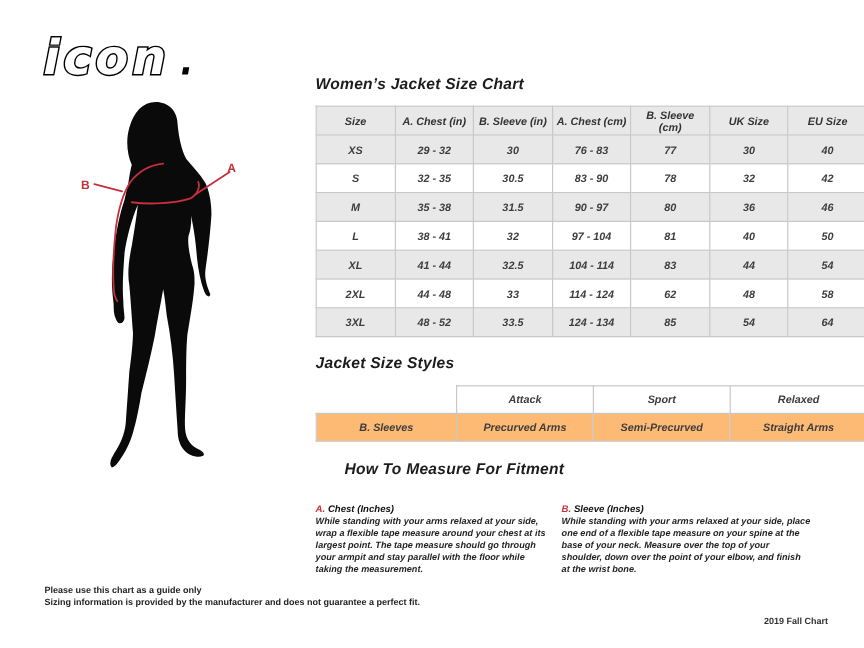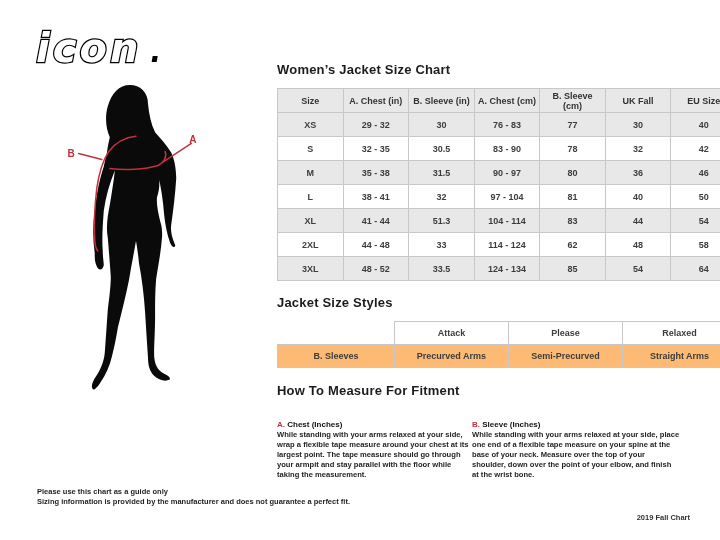--- a/index.html
+++ b/index.html
@@ -9,47 +9,47 @@
     background: #ffffff;
     font-family: "Liberation Sans", sans-serif;
     color: #222;
     overflow: hidden;
   }
   
   .logo { position:absolute; left:34px; top:26px; width:150px; height:44px; }
   
   .figure { position:absolute; left:58px; top:80px; width:164px; height:322px; }
   
-  .right-col { position:absolute; left:277px; top:62px; width:420px; }
+  .right-col { position:absolute; left:263px; top:62px; width:420px;font-style:italic; }
   .section-title {
     font-size:13px; font-weight:bold; color:#1c1c1c; letter-spacing:.2px;
     margin:0 0 11px 0;
   }
   .section-title.styles { margin-top:14px; }
-  .section-title.measure { margin-top:15px; margin-bottom:6px; }
+  .section-title.measure { margin-top:15px; margin-bottom:6px;margin-left:24px; }
   
   table { border-collapse: collapse; width:460px; table-layout: fixed; }
   .size-table th, .size-table td,
   .styles-table th, .styles-table td {
     border:1px solid #c8c8c8;
     font-size:9px; font-weight:bold; color:#3d3d3d;
     text-align:center; vertical-align:middle;
     height:24px; padding:0 2px;
   }
   .size-table thead th { background:#e8e8e8; color:#333; }
   .size-table tbody tr:nth-child(odd) td { background:#e8e8e8; }
   .size-table tbody tr:nth-child(even) td { background:#ffffff; }
   .styles-table td, .styles-table th { height:23px; }
   .styles-table col.c-label { width:107px; }
   .styles-table col.c-val { width:104.3px; }
   .styles-table th.corner { border:none; background:transparent; }
   .styles-table tr.row-gray td { background:#e8e8e8; }
   .styles-table tr.row-white td { background:#fdba74; }
   
-  .measure-cols { display:flex; margin-top:22px; }
+  .measure-cols { display:flex; gap:10px; margin-top:22px; }
   .measure-block { width:192px; }
   .measure-block.right { width:208px; margin-left:3px; }
   .measure-head { font-size:8px; font-weight:bold; color:#111; margin-bottom:1px; }
   .measure-head .prefix { color:#c4303b; }
   .measure-body { font-size:7.6px; font-weight:bold; line-height:10px; color:#1f1f1f; }
   
   .disclaimer {
     position:absolute; left:37px; top:487px;
     font-size:7.5px; font-weight:bold; line-height:9.5px; color:#1f1f1f;
   }
@@ -134,21 +134,21 @@
   <h2 class="section-title">Women’s Jacket Size Chart</h2>
 
   <table class="size-table">
     <thead>
       <tr>
         <th>Size</th>
         <th>A. Chest (in)</th>
         <th>B. Sleeve (in)</th>
         <th>A. Chest (cm)</th>
         <th>B. Sleeve (cm)</th>
-        <th>UK Fall</th>
+        <th>UK Size</th>
         <th>EU Size</th>
       </tr>
     </thead>
     <tbody>
       <tr>
         <td>XS</td>
         <td>29 - 32</td>
         <td>30</td>
         <td>76 - 83</td>
         <td>77</td>
@@ -178,21 +178,21 @@
         <td>38 - 41</td>
         <td>32</td>
         <td>97 - 104</td>
         <td>81</td>
         <td>40</td>
         <td>50</td>
       </tr>
       <tr>
         <td>XL</td>
         <td>41 - 44</td>
-        <td>51.3</td>
+        <td>32.5</td>
         <td>104 - 114</td>
         <td>83</td>
         <td>44</td>
         <td>54</td>
       </tr>
       <tr>
         <td>2XL</td>
         <td>44 - 48</td>
         <td>33</td>
         <td>114 - 124</td>
@@ -218,21 +218,21 @@
     <colgroup>
         <col class="c-label">
         <col class="c-val">
         <col class="c-val">
         <col class="c-val">
       </colgroup>
     <tbody>
         <tr>
       <th class="corner"></th>
       <th>Attack</th>
-      <th>Please</th>
+      <th>Sport</th>
       <th>Relaxed</th>
     </tr>
     <tr class="row-white">
       <td>B. Sleeves</td>
       <td>Precurved Arms</td>
       <td>Semi-Precurved</td>
       <td>Straight Arms</td>
     </tr>
   </tbody>
     </table>

